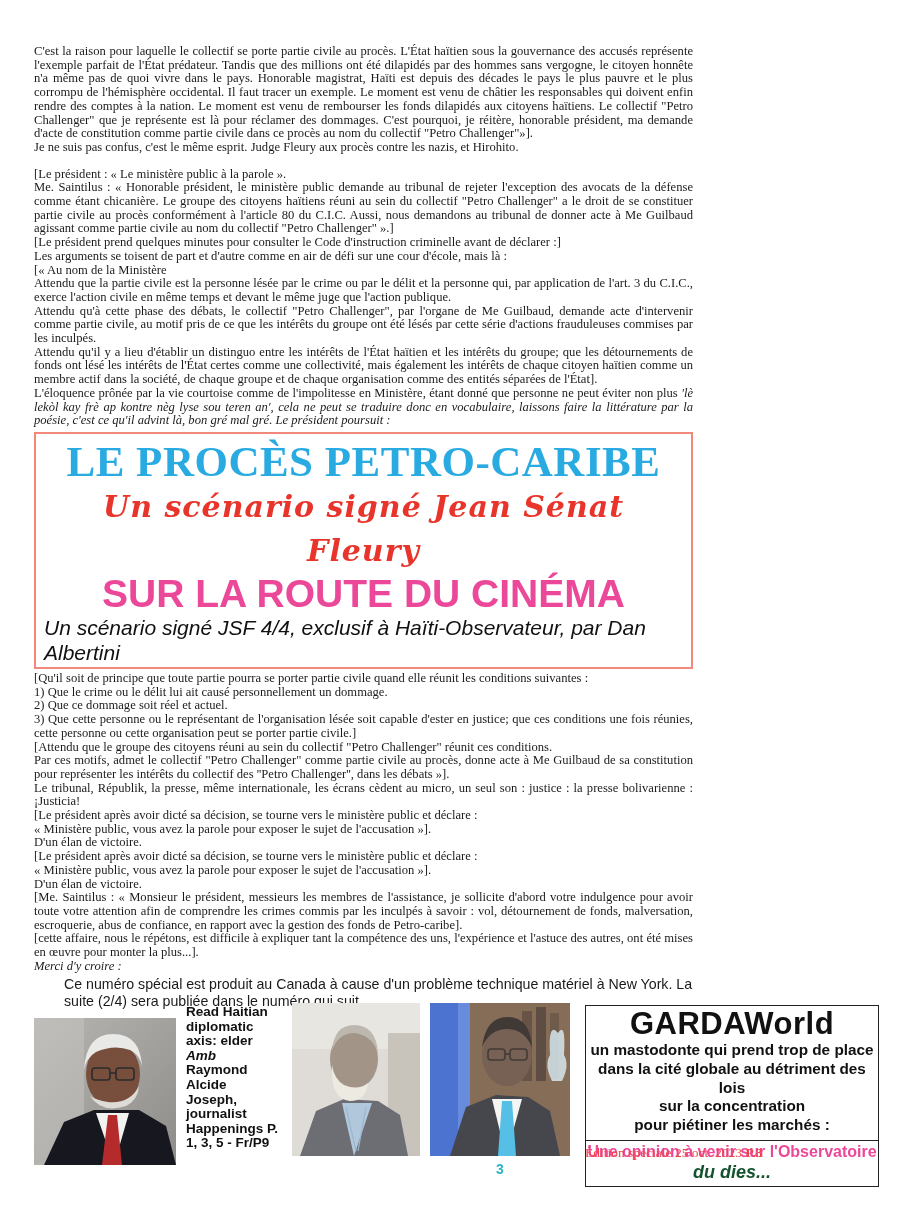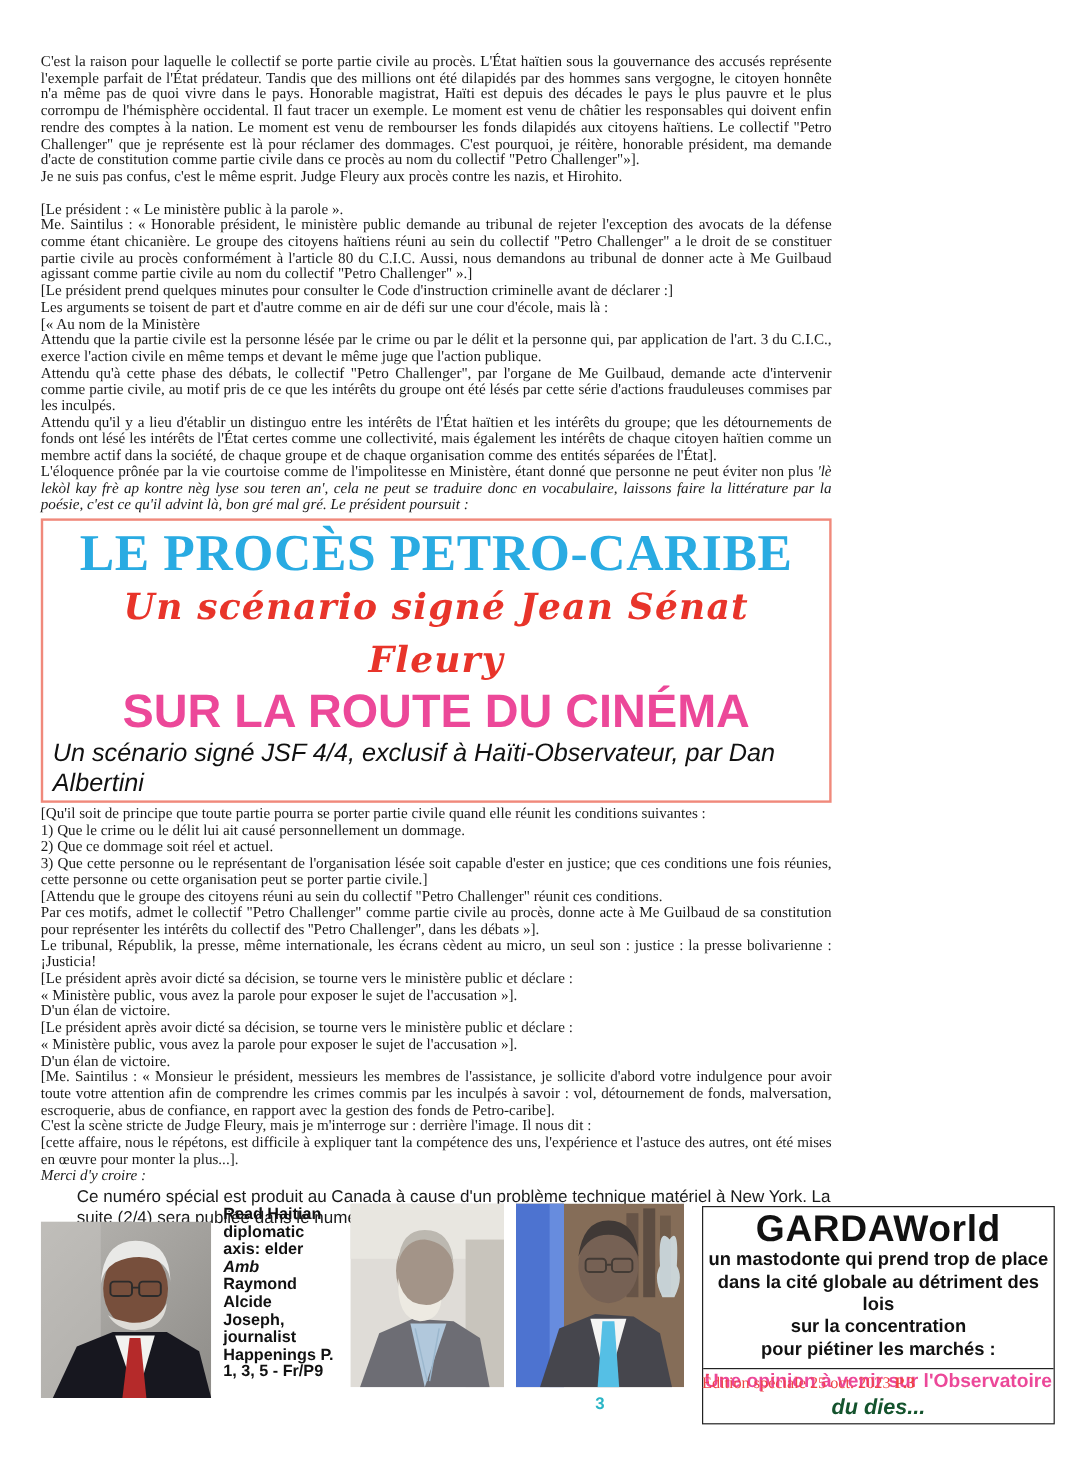--- a/index.html
+++ b/index.html
@@ -186,21 +186,20 @@
     <p class="body">[Attendu que le groupe des citoyens réuni au sein du collectif "Petro Challenger" réunit ces conditions.</p>
     <p class="body">Par ces motifs, admet le collectif "Petro Challenger" comme partie civile au procès, donne acte à Me Guilbaud de sa constitution pour représenter les intérêts du collectif des ''Petro Challenger'', dans les débats »].</p>
     <p class="body">Le tribunal, Républik, la presse, même internationale, les écrans cèdent au micro, un seul son : justice : la presse bolivarienne : ¡Justicia!</p>
     <p class="body">[Le président après avoir dicté sa décision, se tourne vers le ministère public et déclare :</p>
     <p class="body">« Ministère public, vous avez la parole pour exposer le sujet de l'accusation »].</p>
     <p class="body">D'un élan de victoire.</p>
     <p class="body">[Le président après avoir dicté sa décision, se tourne vers le ministère public et déclare :</p>
     <p class="body">« Ministère public, vous avez la parole pour exposer le sujet de l'accusation »].</p>
     <p class="body">D'un élan de victoire.</p>
     <p class="body">[Me. Saintilus : « Monsieur le président, messieurs les membres de l'assistance, je sollicite d'abord votre indulgence pour avoir toute votre attention afin de comprendre les crimes commis par les inculpés à savoir : vol, détournement de fonds, malversation, escroquerie, abus de confiance, en rapport avec la gestion des fonds de Petro-caribe].</p>
-    <p class="body">C'est la scène stricte de Judge Fleury, mais je m'interroge sur : derrière l'image. Il nous dit :</p>
     <p class="body">[cette affaire, nous le répétons, est difficile à expliquer tant la compétence des uns, l'expérience et l'astuce des autres, ont été mises en œuvre pour monter la plus...].</p>
     <p class="body ital">Merci d'y croire :</p>
     <p class="notice">Ce numéro spécial est produit au Canada à cause d'un problème technique matériel à New York. La suite (2/4) sera publiée dans le numéro qui suit</p>
   </div>
 
   <div class="bottom-strip">
 
     <svg id="photo1" class="photo" width="142" height="147" viewBox="0 0 142 147">
       <defs>
         <linearGradient id="g1" x1="0" y1="0" x2="1" y2="1">

